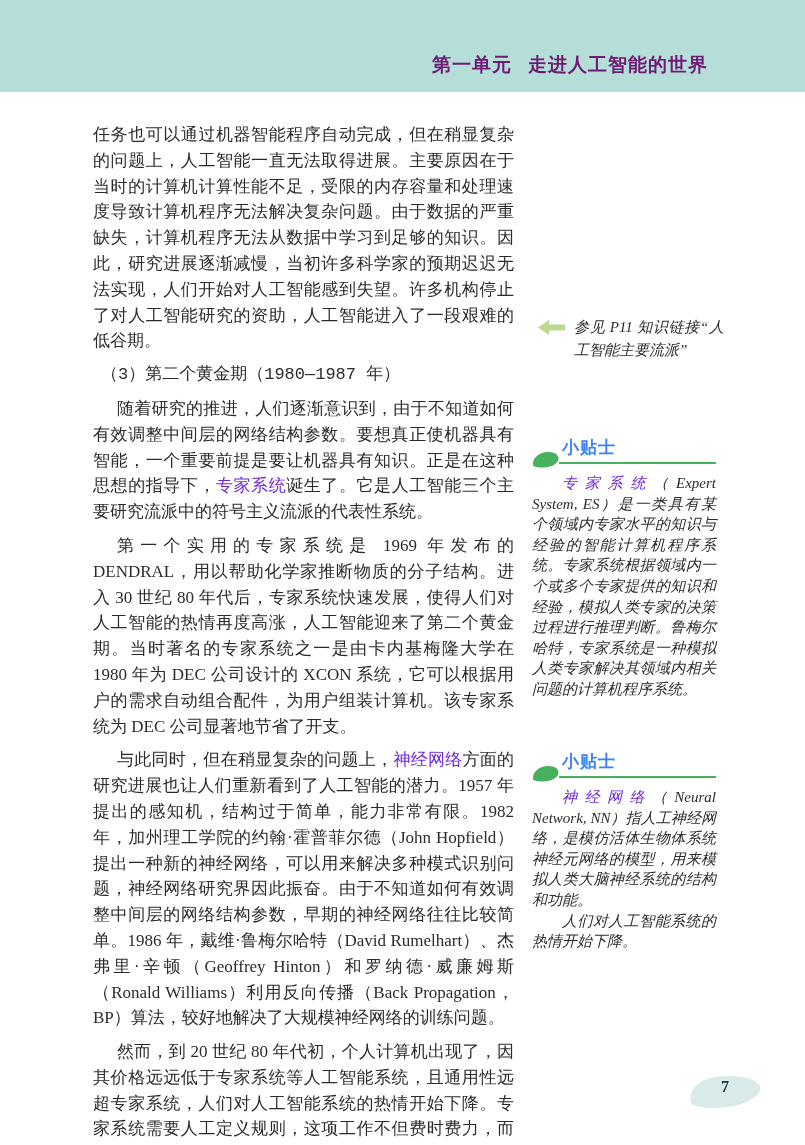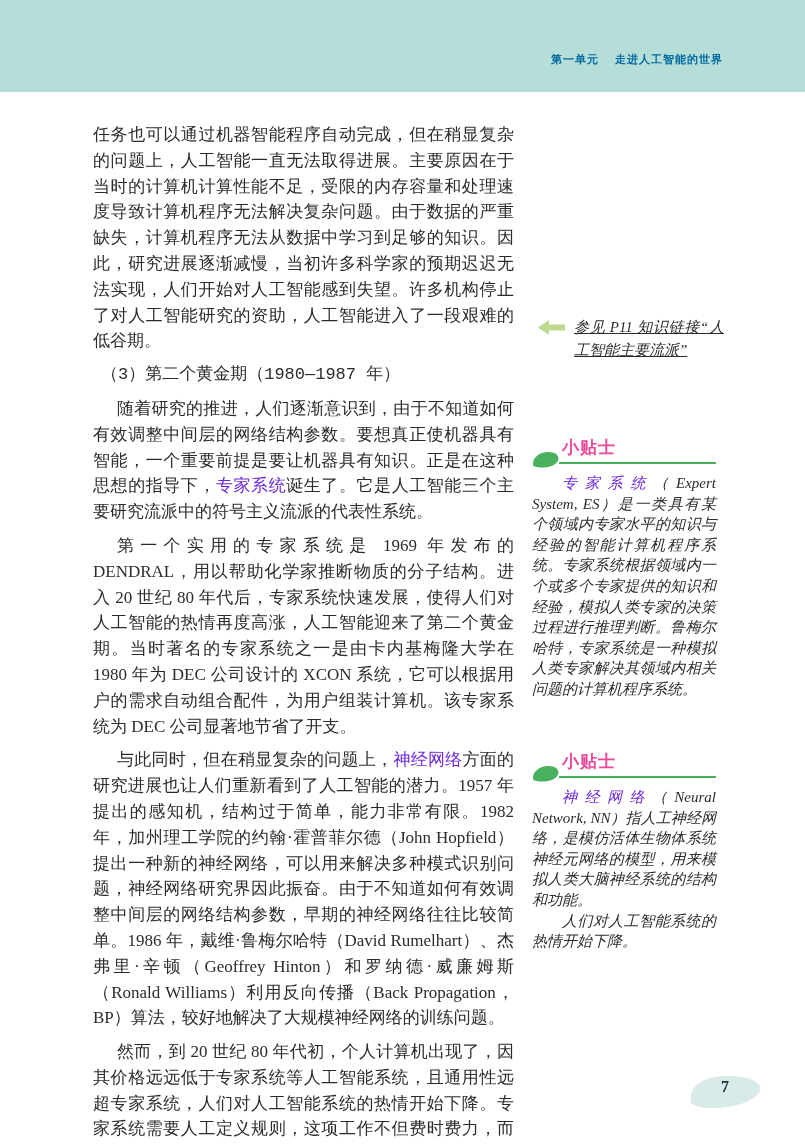--- a/index.html
+++ b/index.html
@@ -13,22 +13,22 @@
     color:#2b2b2b;
   }
 
   
   .band {
     position:absolute; left:0; top:0;
     width:805px; height:92px;
     background:#b5ded8;
   }
   .band-title {
-    position:absolute; right:82px; top:52px;
-    font-size:11px; font-weight:bold; color:#0369a1;
+    position:absolute; right:97px; top:52px;
+    font-size:19px; font-weight:bold; color:#701a75;
     letter-spacing:1px;
     font-family:"Liberation Serif","DejaVu Serif",serif;
     white-space:nowrap;
   }
   .band-title .unit-label { margin-right:16px; }
 
   
   .main-col {
     position:absolute; left:85px; top:114px; width:437px;
     font-size:17px; line-height:25.8px;
@@ -45,38 +45,37 @@
   }
   .ref-arrow {
     position:absolute; left:0; top:4px; width:27px; height:15px;
   }
   .ref-text {
     margin-left:36px;
     font-style:italic;
     font-size:15px; line-height:23px;
     color:#2b2b2b;
     text-align:justify;
-    text-decoration:underline;
   }
 
   
   .tip {
     position:absolute; left:532px; width:184px;
   }
   .tip-1 { top:436px; }
   .tip-2 { top:750px; }
   .tip-header { display:flex; align-items:flex-end; }
   .leaf { width:27px; height:17px; flex:0 0 auto; margin-bottom:-4px; }
   .tip-title-wrap {
     flex:1; border-bottom:2px solid #47b15e;
     padding-bottom:3px; padding-left:3px;
   }
   .tip-title {
     font-family:"Liberation Sans","DejaVu Sans",sans-serif;
-    font-weight:bold; font-size:17px; color:#ec4899;
+    font-weight:bold; font-size:17px; color:#3b82f6;
     letter-spacing:1px;
   }
   .tip-body {
     margin-top:9px;
     font-style:italic;
     font-size:15px; line-height:20.6px;
     text-align:justify;
     color:#2b2b2b;
   }
   .tip-body p { text-indent:30px; margin:0; }
@@ -102,21 +101,21 @@
   <div class="band">
     <div class="band-title">
       <span class="unit-label">第一单元</span><span>走进人工智能的世界</span>
     </div>
   </div>
 
   <div class="main-col">
     <p>任务也可以通过机器智能程序自动完成，但在稍显复杂的问题上，人工智能一直无法取得进展。主要原因在于当时的计算机计算性能不足，受限的内存容量和处理速度导致计算机程序无法解决复杂问题。由于数据的严重缺失，计算机程序无法从数据中学习到足够的知识。因此，研究进展逐渐减慢，当初许多科学家的预期迟迟无法实现，人们开始对人工智能感到失望。许多机构停止了对人工智能研究的资助，人工智能进入了一段艰难的低谷期。</p>
     <p class="heading">（3）第二个黄金期（1980—1987 年）</p>
     <p class="indent"><span>随着研究的推进，人们逐渐意识到，由于不知道如何有效调整中间层的网络结构参数。要想真正使机器具有智能，一个重要前提是要让机器具有知识。正是在这种思想的指导下，</span><span class="term-green">专家系统</span><span>诞生了。它是人工智能三个主要研究流派中的符号主义流派的代表性系统。</span></p>
-    <p class="indent">第一个实用的专家系统是 1969 年发布的 DENDRAL，用以帮助化学家推断物质的分子结构。进入 20 世纪 80 年代后，专家系统快速发展，使得人们对人工智能的热情再度高涨，人工智能迎来了第二个黄金期。当时著名的专家系统之一是由卡内基梅隆大学在 1980 年为 DEC 公司设计的 XCON 系统，它可以根据用户的需求自动组合配件，为用户组装计算机。该专家系统为 DEC 公司显著地节省了开支。</p>
+    <p class="indent">第一个实用的专家系统是 1969 年发布的 DENDRAL，用以帮助化学家推断物质的分子结构。进入 30 世纪 80 年代后，专家系统快速发展，使得人们对人工智能的热情再度高涨，人工智能迎来了第二个黄金期。当时著名的专家系统之一是由卡内基梅隆大学在 1980 年为 DEC 公司设计的 XCON 系统，它可以根据用户的需求自动组合配件，为用户组装计算机。该专家系统为 DEC 公司显著地节省了开支。</p>
     <p class="indent"><span>与此同时，但在稍显复杂的问题上，</span><span class="term-green">神经网络</span><span>方面的研究进展也让人们重新看到了人工智能的潜力。1957 年提出的感知机，结构过于简单，能力非常有限。1982 年，加州理工学院的约翰·霍普菲尔德（John Hopfield）提出一种新的神经网络，可以用来解决多种模式识别问题，神经网络研究界因此振奋。由于不知道如何有效调整中间层的网络结构参数，早期的神经网络往往比较简单。1986 年，戴维·鲁梅尔哈特（David Rumelhart）、杰弗里·辛顿（Geoffrey Hinton）和罗纳德·威廉姆斯（Ronald Williams）利用反向传播（Back Propagation，BP）算法，较好地解决了大规模神经网络的训练问题。</span></p>
     <p class="indent">然而，到 20 世纪 80 年代初，个人计算机出现了，因其价格远远低于专家系统等人工智能系统，且通用性远超专家系统，人们对人工智能系统的热情开始下降。专家系统需要人工定义规则，这项工作不但费时费力，而且在语音识别、图像识别等自然输入的应用场合中难以实施。专家系统很多功能很容易被个人计算机的通用软件所替代。20 世纪 80 年</p>
   </div>
 
   <div class="ref-note">
     <svg class="ref-arrow" viewBox="0 0 27 15">
       <path d="M0 7.5 L11 0 L11 4.6 L27 4.6 L27 10.4 L11 10.4 L11 15 Z" fill="#bdd98f"></path>
     </svg>
     <div class="ref-text">参见 P11 知识链接“人工智能主要流派”</div>
   </div>

